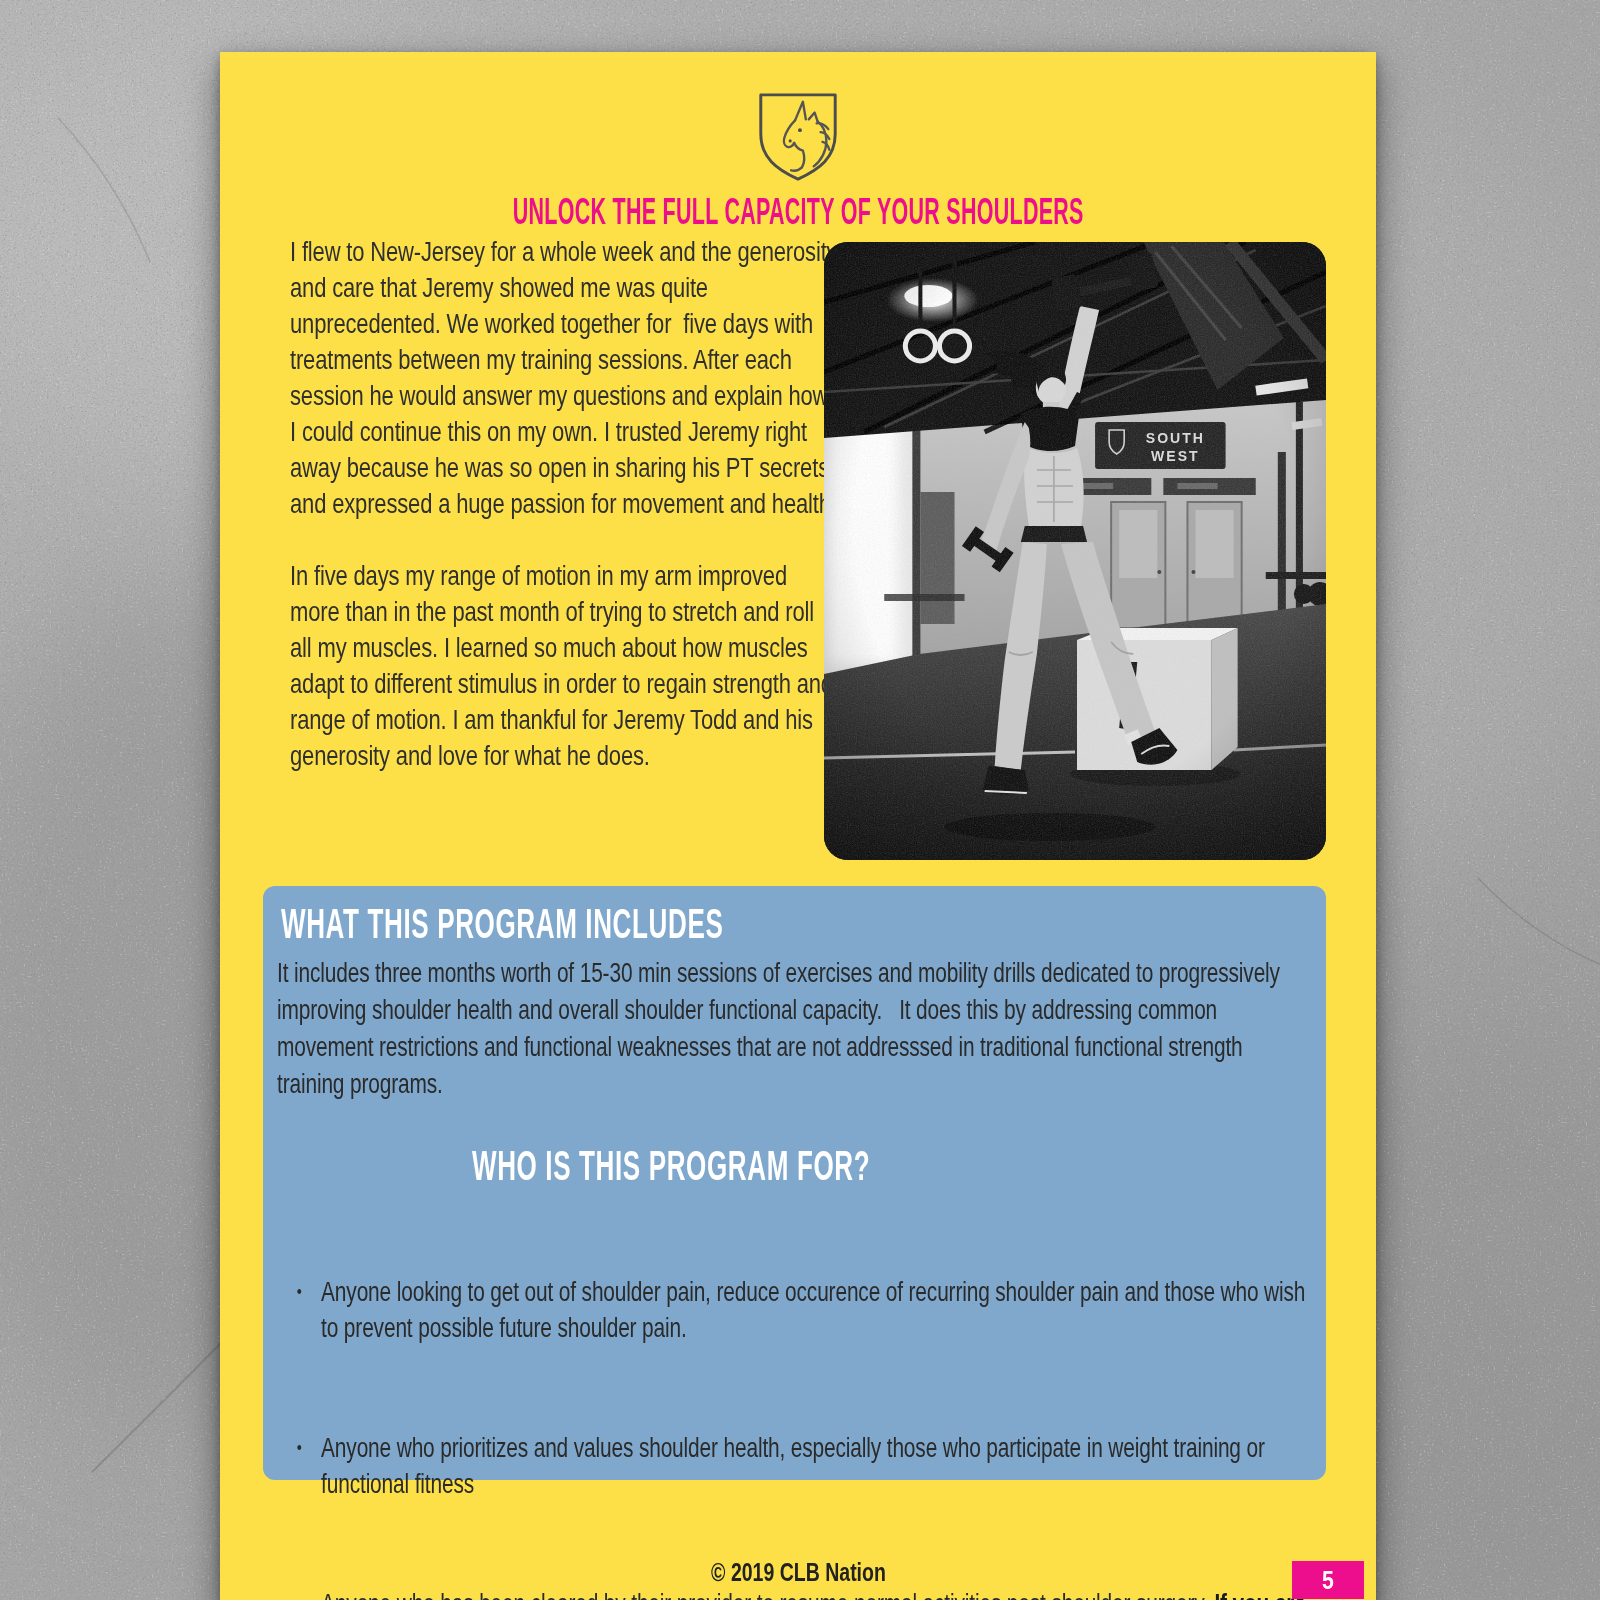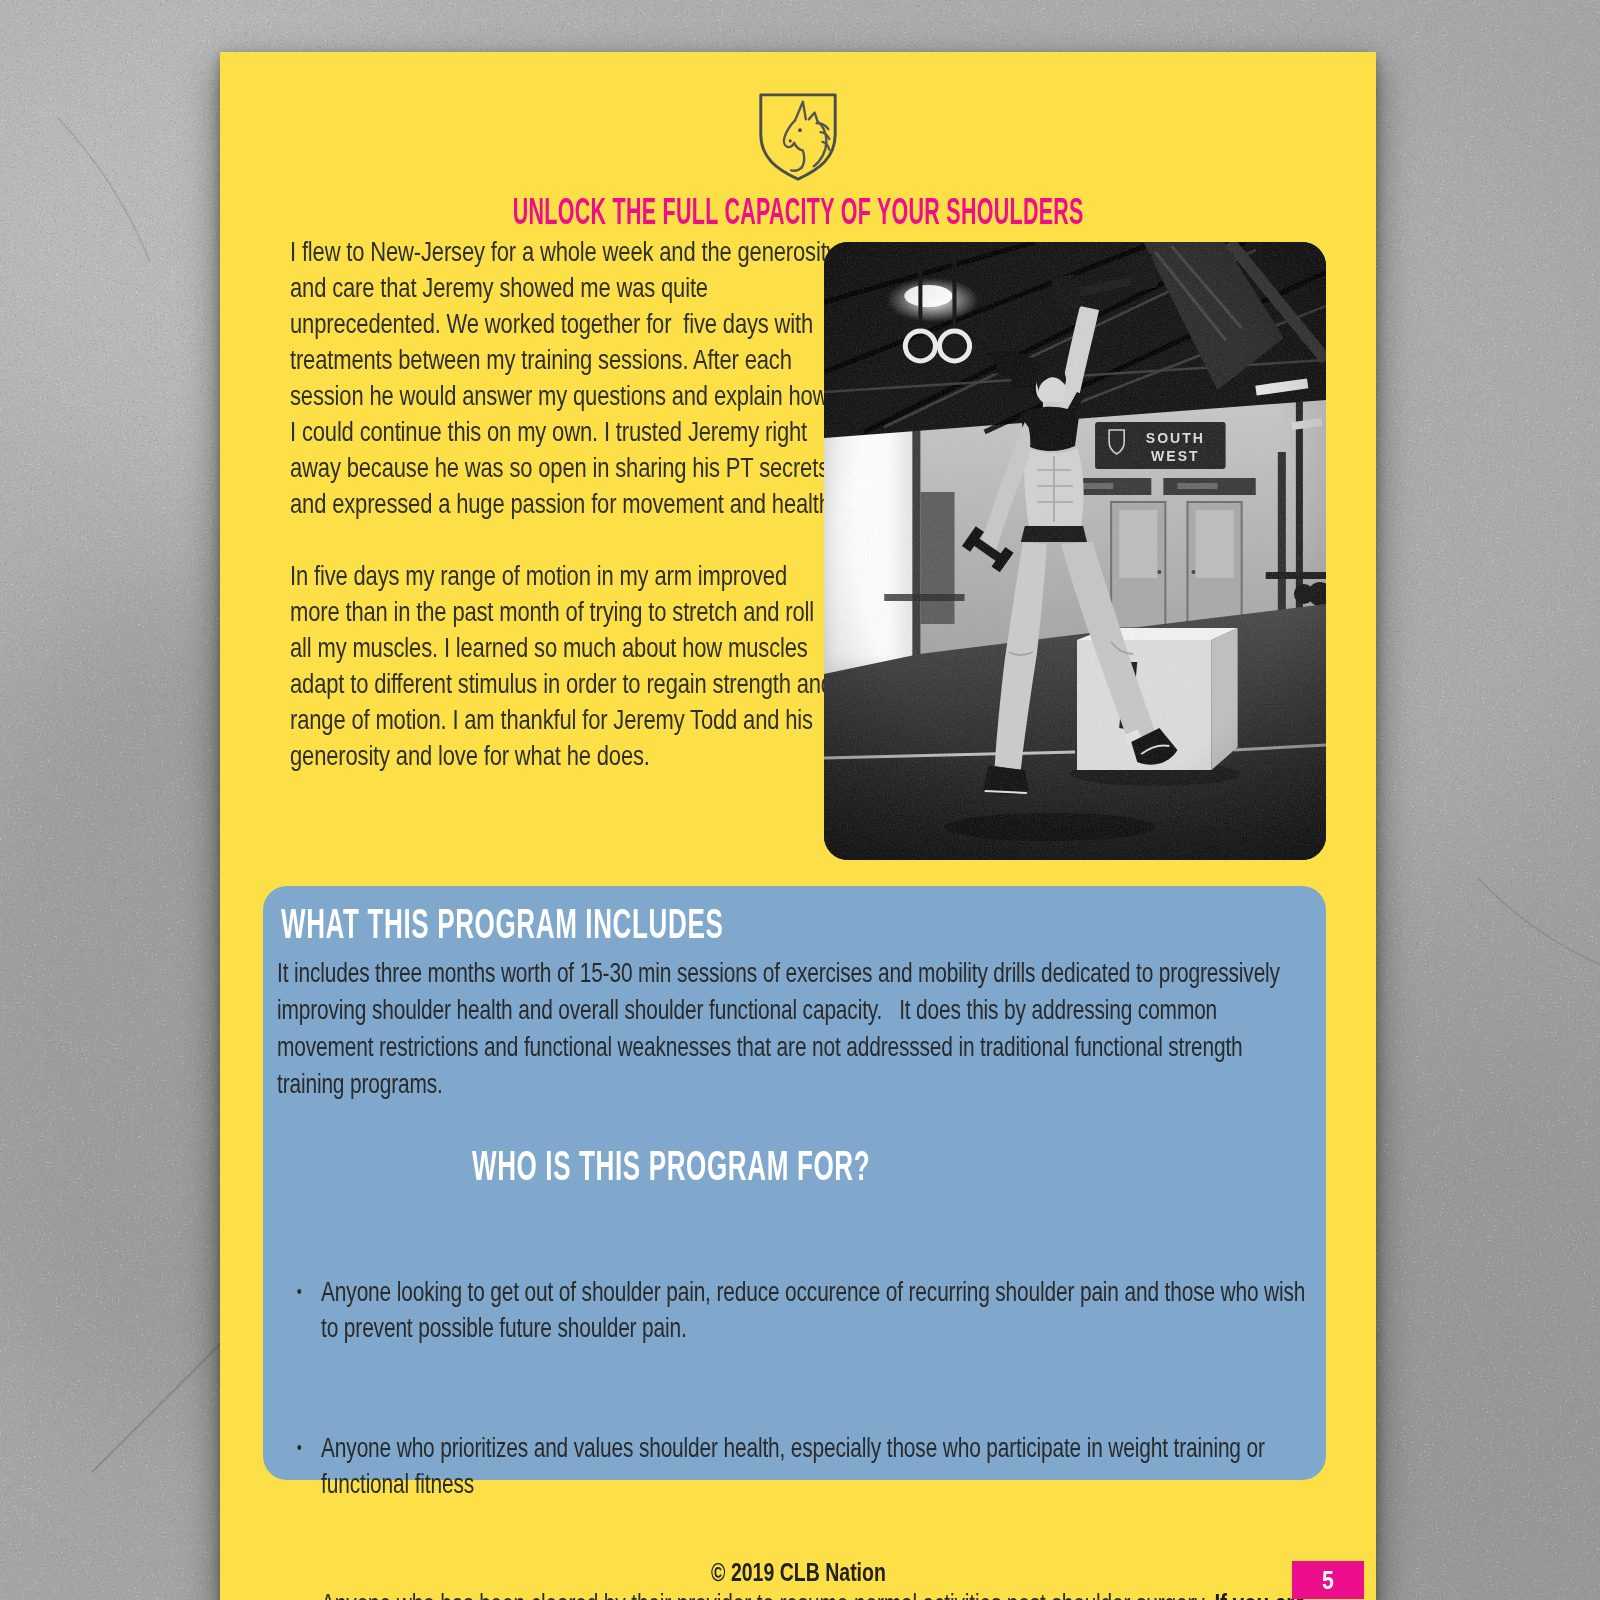--- a/index.html
+++ b/index.html
@@ -33,21 +33,21 @@
   .t-para.second{margin-top:36px;}
   
   .photo{
     position:absolute;left:604px;top:190px;width:502px;height:618px;
     border-radius:24px;overflow:hidden;background:#1a1a1a;
   }
   .photo svg{display:block;width:100%;height:100%;}
   
   .panel{
     position:absolute;left:43px;top:834px;width:1063px;height:594px;
-    background:#7FA8CC;border-radius:24px;box-sizing:border-box;
+    background:#7FA8CC;border-radius:12px;box-sizing:border-box;
     padding:14px 20px 0 14px;color:#2a2a2a;
   }
   .panel-h{height:48px;padding-left:4px;}
   .panel-h.second{margin-top:40px;text-align:center;}
   .hx{
     display:inline-block;transform:scaleX(0.62);transform-origin:0 0;
     font-weight:700;font-size:42px;letter-spacing:1px;color:#ffffff;
     white-space:nowrap;
   }
   .panel-body{

